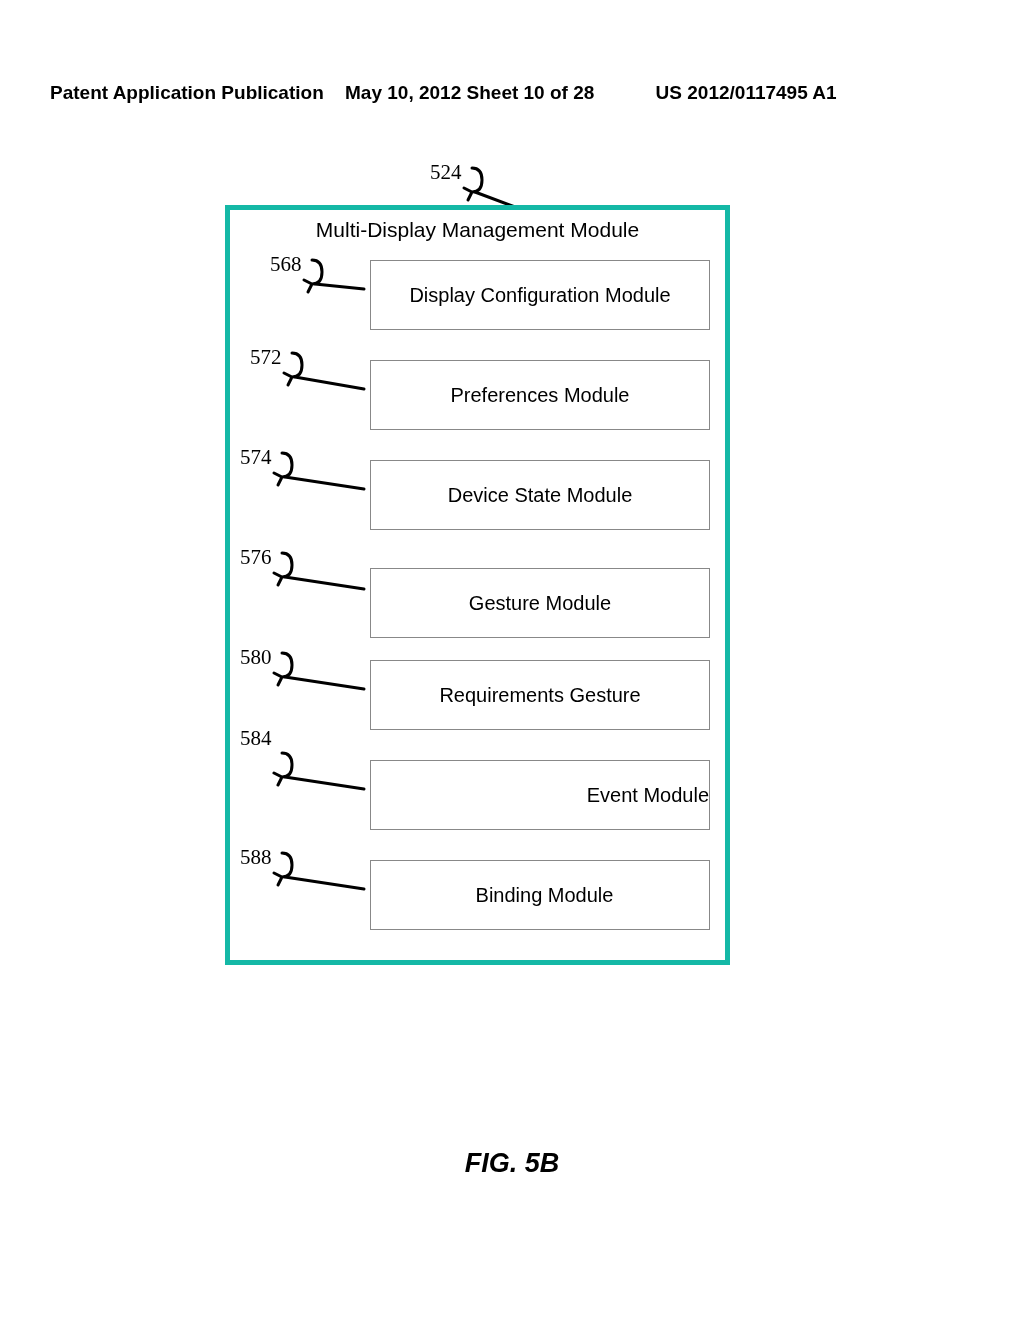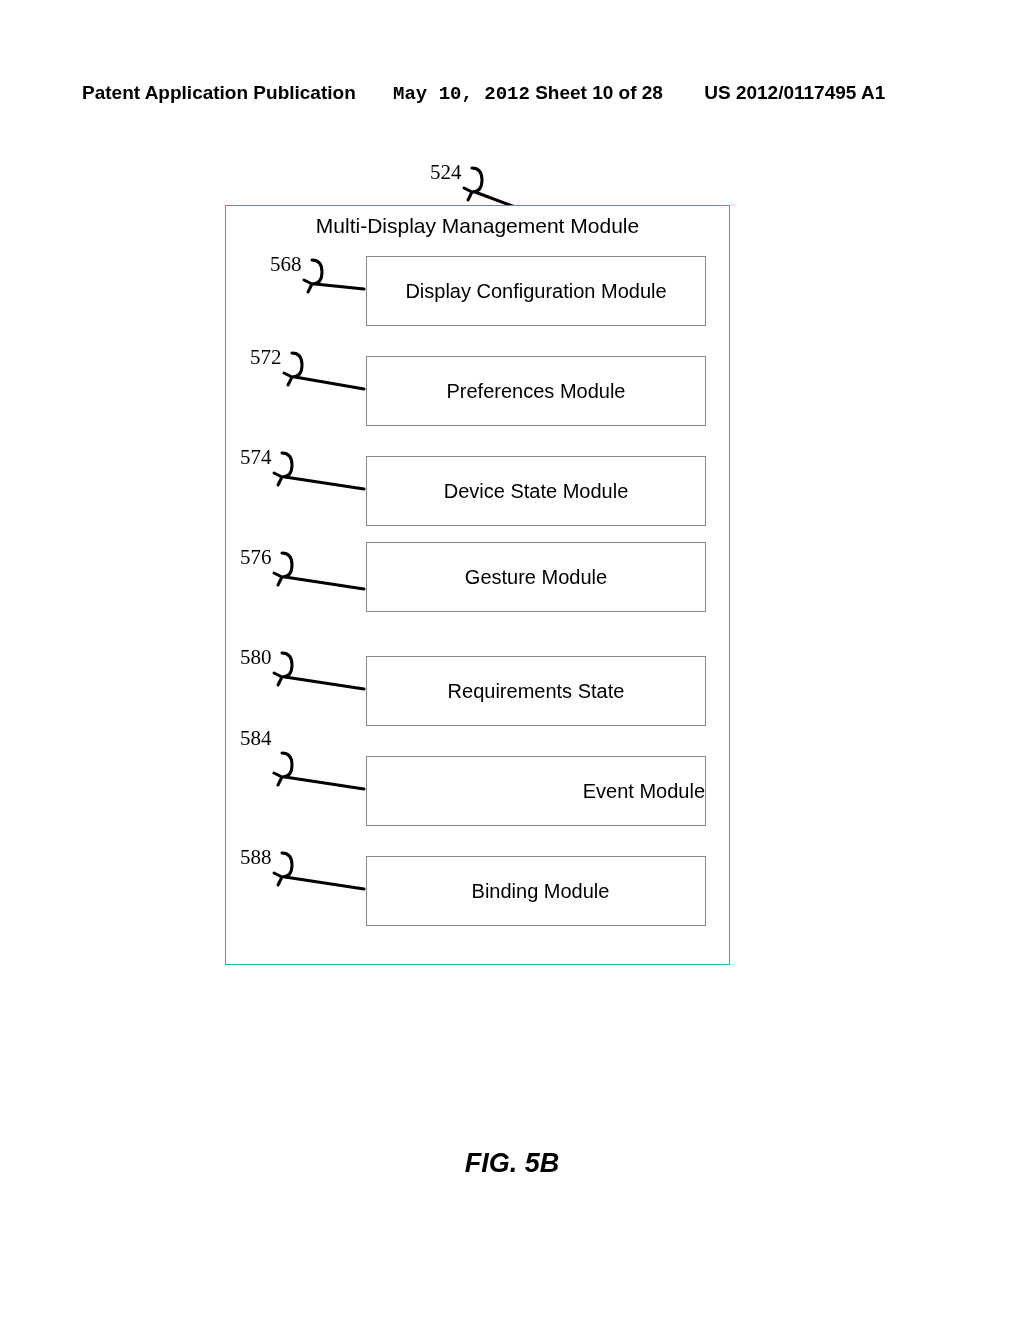--- a/index.html
+++ b/index.html
@@ -26,21 +26,21 @@
     font-size: 19px;
     white-space: nowrap;
   }
   .header span { display: inline; }
   .outer-box {
     position: absolute;
     left: 225px;
     top: 205px;
     width: 505px;
     height: 760px;
-    border: 1px solid #14b8a6;
+    border: 5px solid #14b8a6;
     background: #fff;
     box-sizing: border-box;
   }
   .outer-title {
     position: absolute;
     top: 8px;
     left: 0;
     width: 100%;
     text-align: center;
     font-size: 21px;
@@ -78,49 +78,49 @@
     position: absolute;
     overflow: visible;
   }
 </style>
 </head>
 <body>
 
 <div class="page">
 
   <div class="header">
-    <span style="margin-left:82px;">Patent Application Publication</span>
-    <span style="margin-left:32px;font-family:Liberation Mono, monospace;">May 10, 2012</span>
+    <span style="margin-left:50px;">Patent Application Publication</span>
+    <span style="margin-left:16px;">May 10, 2012</span>
     <span style="">Sheet 10 of 28</span>
-    <span style="margin-left:36px;">US 2012/0117495 A1</span>
+    <span style="margin-left:56px;">US 2012/0117495 A1</span>
   </div>
 
   <div class="ref-label" style="left:430px; top:160px;">524</div>
   <svg class="lead" style="left:460px; top:162px;" width="80" height="50">
     <path d="M 12 6 q 10 0 10 12 q 0 12 -10 12 l -8 -4 m 8 4 l -4 8" fill="none" stroke="#000" stroke-width="3" stroke-linecap="round"></path>
     <path d="M 15 30 L 55 45" fill="none" stroke="#000" stroke-width="3" stroke-linecap="round"></path>
   </svg>
 
   <div class="outer-box">
     <div class="outer-title">Multi-Display Management Module</div>
 
     <div class="inner-box" style="top:50px;">
         <span>Display Configuration Module</span>
       </div>
     <div class="inner-box" style="top:150px;">
         <span>Preferences Module</span>
       </div>
     <div class="inner-box" style="top:250px;">
         <span>Device State Module</span>
       </div>
-    <div class="inner-box" style="top:336px;">
+    <div class="inner-box" style="top:358px;">
         <span>Gesture Module</span>
       </div>
     <div class="inner-box" style="top:450px;">
-        <span>Requirements State</span>
+        <span>Requirements Gesture</span>
       </div>
     <div class="inner-box" style="top:550px;justify-content:flex-end;">
         <span>Event Module</span>
       </div>
     <div class="inner-box" style="top:650px;padding-left:9px;">
         <span>Binding Module</span>
       </div>
   </div>
 
   <div class="ref-label" style="left:270px; top:252px;">568</div>

